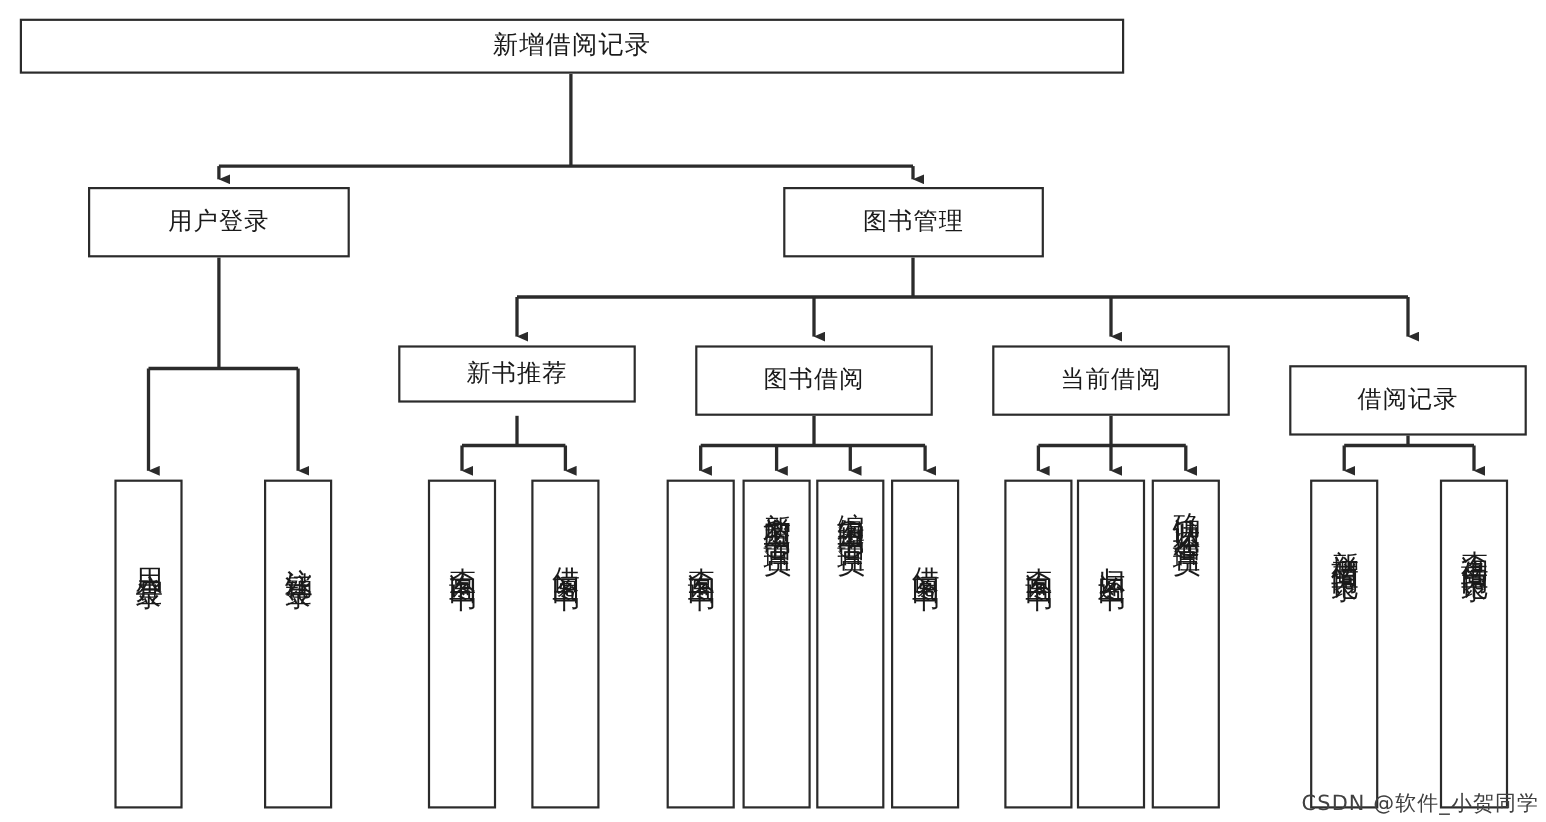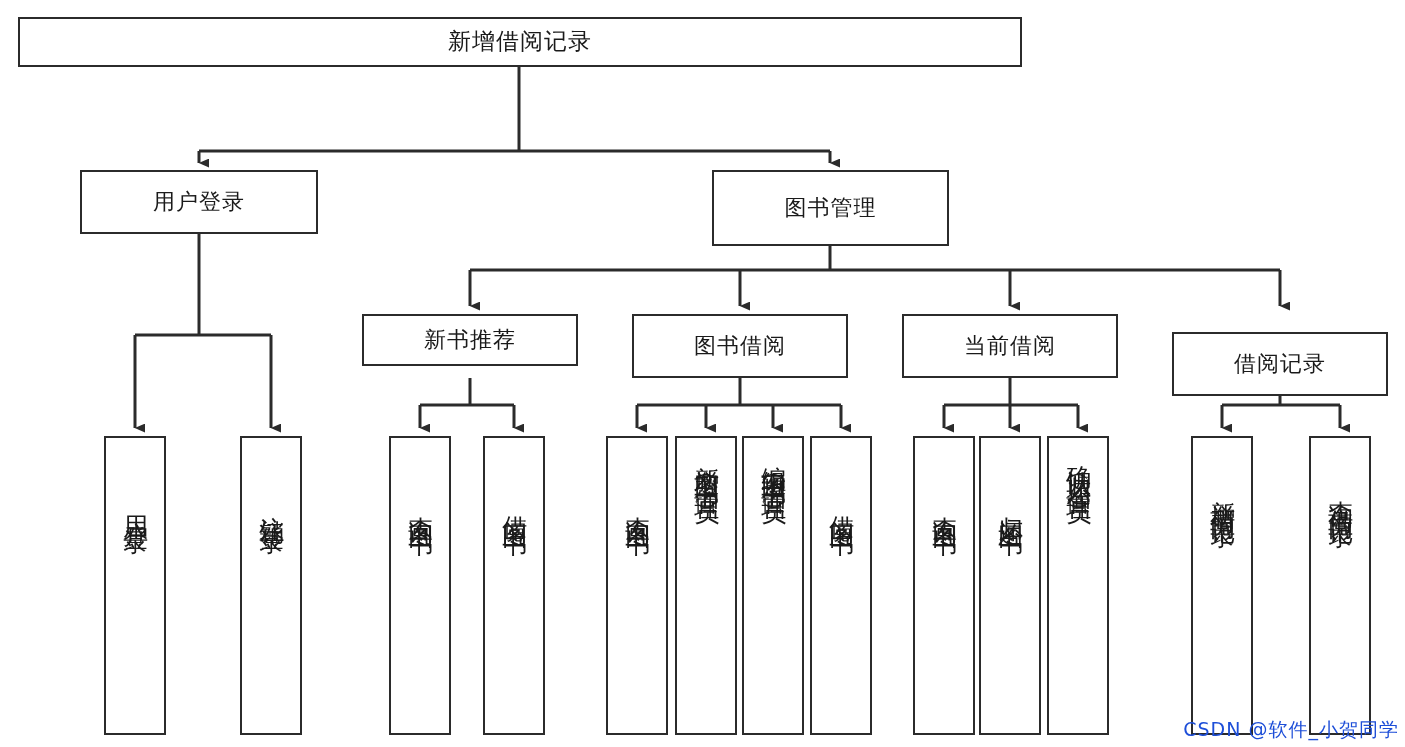--- a/index.html
+++ b/index.html
@@ -74,21 +74,21 @@
     padding-top: 36px;
   }
   .node.vertical.tall .node-label {
     padding-top: 2px;
   }
   .watermark {
     position: absolute;
     right: 6px;
     bottom: 4px;
     font-size: 19px;
-    color: #1d4ed8;
+    color: #404040;
     letter-spacing: 1px;
     white-space: nowrap;
     font-family: "DejaVu Sans", "Liberation Sans", sans-serif;
   }
 </style>
 </head>
 <body>
 
 <div id="diagram-root">
 
@@ -145,21 +145,21 @@
     </g>
   </svg>
 
   <div class="node root horizontal" style="left:18px; top:17px; width:1004px; height:50px;">
     <span class="node-label">新增借阅记录</span>
   </div>
 
   <div class="node horizontal" style="left:80px; top:170px; width:238px; height:64px;">
     <span class="node-label">用户登录</span>
   </div>
-  <div class="node horizontal" style="left:712px; top:170px; width:237px; height:76px;">
+  <div class="node horizontal" style="left:712px; top:170px; width:237px; height:64px;">
     <span class="node-label">图书管理</span>
   </div>
 
   <div class="node horizontal" style="left:362px; top:314px; width:216px; height:52px;">
     <span class="node-label">新书推荐</span>
   </div>
   <div class="node horizontal" style="left:632px; top:314px; width:216px; height:64px;">
     <span class="node-label">图书借阅</span>
   </div>
   <div class="node horizontal" style="left:902px; top:314px; width:216px; height:64px;">

